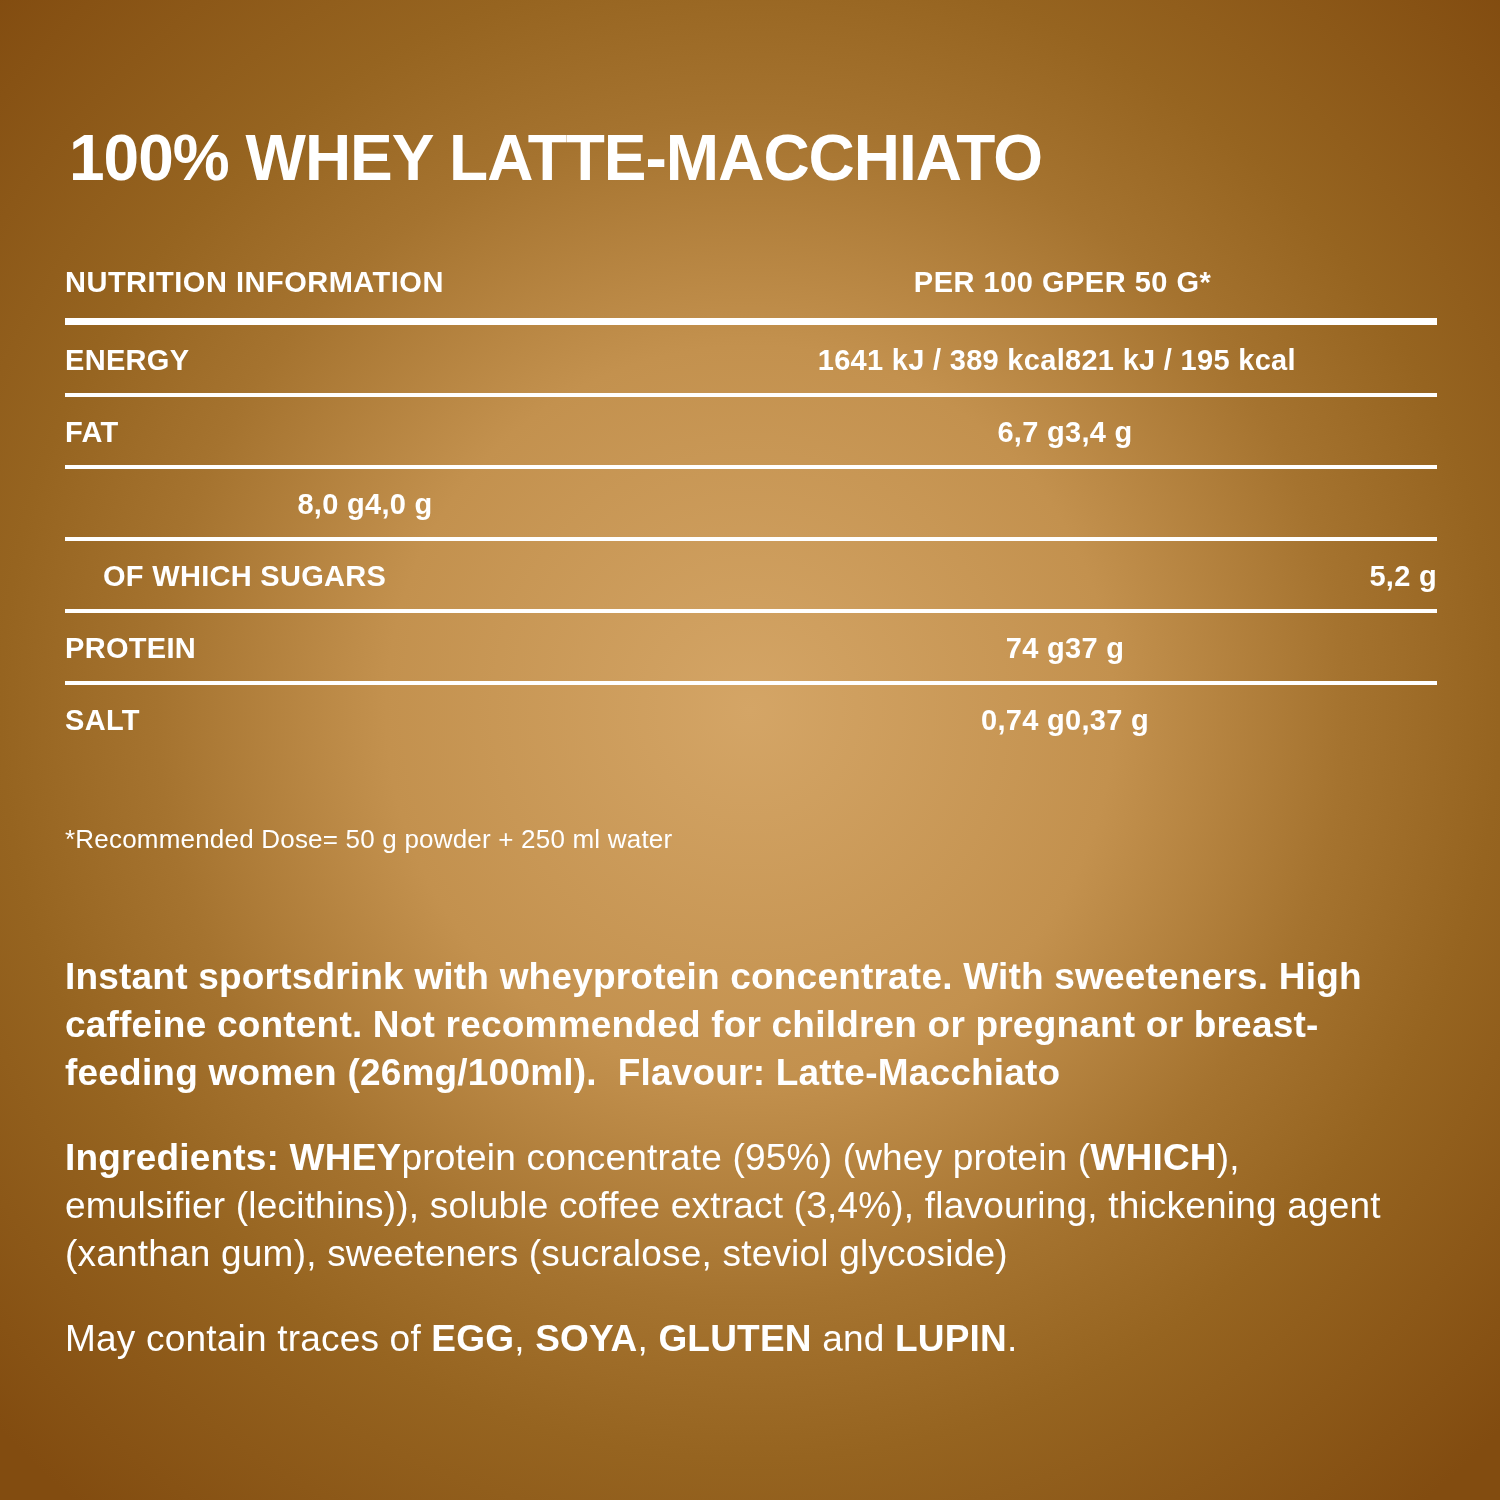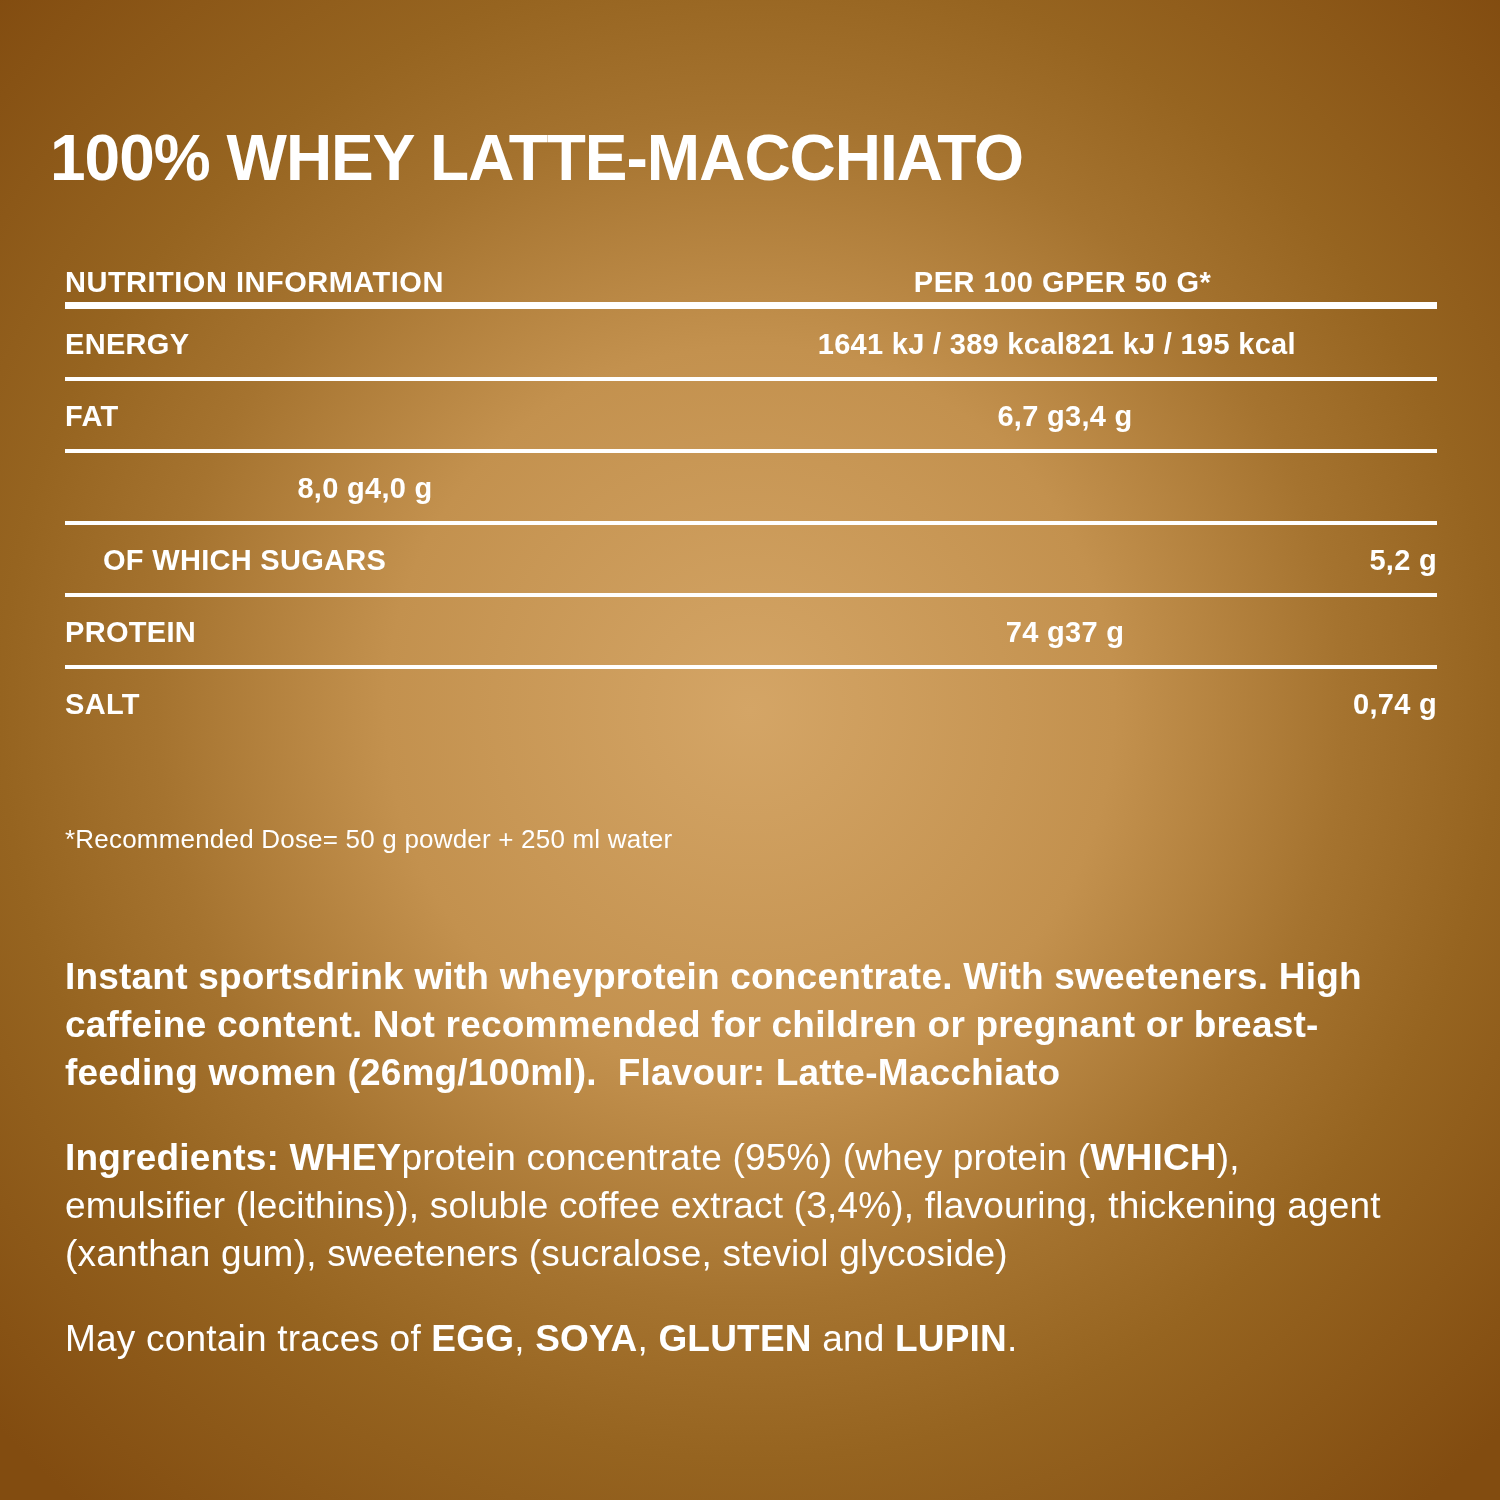--- a/index.html
+++ b/index.html
@@ -6,28 +6,28 @@
   .page {
     position:relative;
     width:1500px; height:1500px;
     overflow:hidden;
     background:#b1803c radial-gradient(circle 1040px at 750px 710px,
       #d4a566 0%, #c3914e 35%, #a5732f 57%, #966420 72%, #824c10 100%);
     color:#ffffff;
     font-family:"Liberation Sans", sans-serif;
   }
   .title {
-    position:absolute; left:50px; top:80px;
+    position:absolute; left:69px; top:80px;
     font-size:64px; font-weight:bold; letter-spacing:-1px;
     line-height:70px; white-space:nowrap;
   }
   .ntable { position:absolute; left:65px; top:266px; width:1372px; }
   .thead {
     display:flex; align-items:baseline;
-    padding-bottom:3px; border-bottom:7px solid #ffffff;
+    padding-bottom:19px; border-bottom:7px solid #ffffff;
     font-size:29px; font-weight:bold; letter-spacing:0.5px;
   }
   .row {
     display:flex; align-items:baseline;
     padding:19px 0 16px 0;
     border-bottom:4px solid #ffffff;
     font-size:29px; font-weight:bold; letter-spacing:0.3px;
   }
   .row:last-child { border-bottom:none; }
   .c-label { flex:1; text-align:left; }
@@ -85,20 +85,21 @@
 
     <div class="row">
       <div class="c-label">PROTEIN</div>
       <div class="c-100">74 g</div>
       <div class="c-50">37 g</div>
     </div>
 
     <div class="row">
       <div class="c-label">SALT</div>
       <div class="c-100">0,74 g</div>
+      <div class="c-50">0,37 g</div>
     </div>
   </div>
 
   <div class="footnote">*Recommended Dose= 50 g powder + 250 ml water</div>
 
   <div class="paras">
     <p class="para-description"><span class="b">Instant sportsdrink with wheyprotein concentrate. With sweeteners. High caffeine content. Not recommended for children or pregnant or breast-feeding women (26mg/100ml).&nbsp; Flavour: Latte-Macchiato</span></p>
     <p class="para-ingredients"><span class="b">Ingredients: WHEY</span><span>protein concentrate (95%) (whey protein (</span><span class="b">WHICH</span><span>), emulsifier (lecithins)), soluble coffee extract (3,4%), flavouring, thickening agent (xanthan gum), sweeteners (sucralose, steviol glycoside)</span></p>
     <p class="para-allergens"><span>May contain traces of </span><span class="b">EGG</span><span>, </span><span class="b">SOYA</span><span>, </span><span class="b">GLUTEN</span><span> and </span><span class="b">LUPIN</span><span>.</span></p>
   </div>

